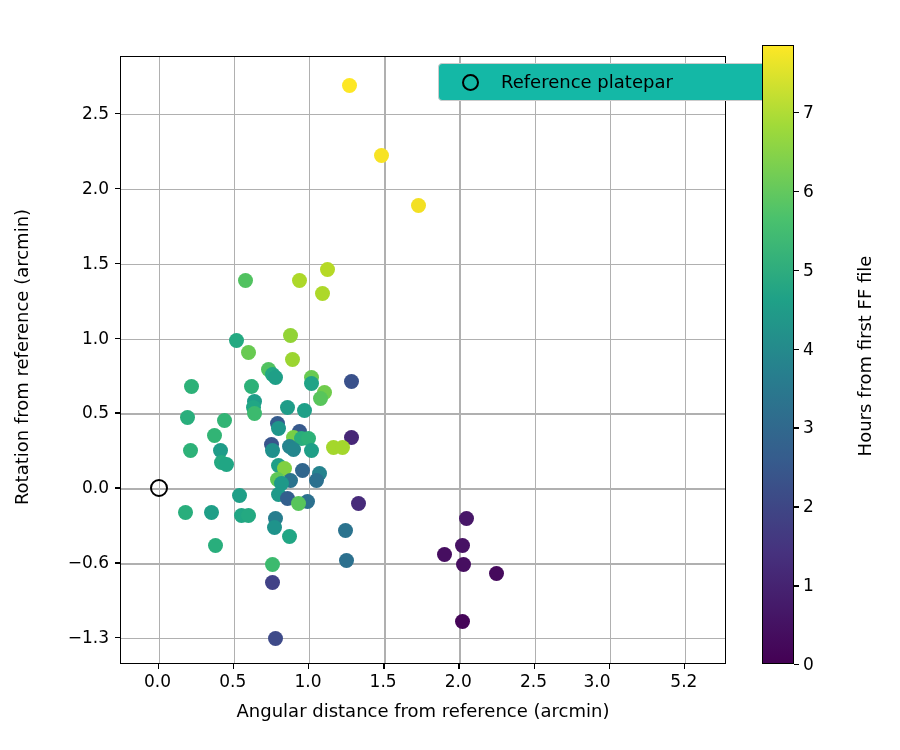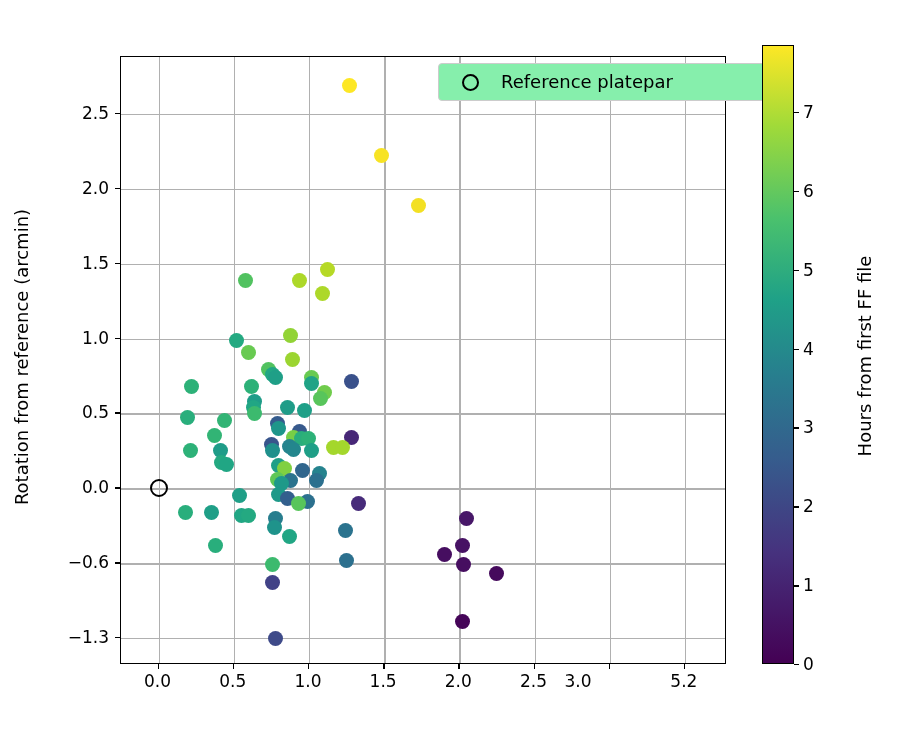--- a/index.html
+++ b/index.html
@@ -128,21 +128,21 @@
   }
   
   #legend {
     position: absolute;
     left: 438px;
     top: 63px;
     width: 336px;
     height: 38px;
     border: 1px solid #cccccc;
     border-radius: 4px;
-    background: #86efac;
+    background: #14b8a6;
     display: flex;
     align-items: center;
     box-sizing: border-box;
   }
   #legend-marker-cell {
     width: 62px;
     display: flex;
     align-items: center;
     justify-content: center;
   }
@@ -310,20 +310,21 @@
         <div class="pt" style="left: 151.876px; top: 525.635px; background: rgb(65, 66, 135);"></div>
         <div class="pt" style="left: 341.345px; top: 564.571px; background: rgb(69, 5, 88);"></div>
         <div class="pt" style="left: 154.883px; top: 581.044px; background: rgb(62, 74, 137);"></div>
       </div>
     <div id="ref-marker" style="left: 37.5931px; top: 431.291px;"></div>
   </div>
 
   <div id="xaxis"></div>
   <div id="yaxis"></div>
 
+  <div id="xlabel">Angular distance from reference (arcmin)</div>
   <div id="ylabel">Rotation from reference (arcmin)</div>
 
   <div id="legend">
     <div id="legend-marker-cell">
       <div id="legend-marker"></div>
     </div>
     <div id="legend-label">Reference platepar</div>
   </div>
 
   <div id="colorbar"></div>
@@ -336,21 +337,21 @@
     <div class="xticklabel" style="left: 232.779px;">0.5</div>
     <div class="xtick" style="left: 307.965px;"></div>
     <div class="xticklabel" style="left: 307.965px;">1.0</div>
     <div class="xtick" style="left: 383.151px;"></div>
     <div class="xticklabel" style="left: 383.151px;">1.5</div>
     <div class="xtick" style="left: 458.337px;"></div>
     <div class="xticklabel" style="left: 458.337px;">2.0</div>
     <div class="xtick" style="left: 533.524px;"></div>
     <div class="xticklabel" style="left: 533.524px;">2.5</div>
     <div class="xtick" style="left: 608.71px;"></div>
-    <div class="xticklabel" style="left: 578px;">3.0</div>
+    <div class="xticklabel" style="left: 597px;">3.0</div>
     <div class="xtick" style="left: 683.896px;"></div>
     <div class="xticklabel" style="left: 683.896px;">5.2</div>
     <div class="ytick" style="top: 637.044px;"></div>
     <div class="yticklabel" style="top: 637.044px;">−1.3</div>
     <div class="ytick" style="top: 562.167px;"></div>
     <div class="yticklabel" style="top: 562.167px;">−0.6</div>
     <div class="ytick" style="top: 487.291px;"></div>
     <div class="yticklabel" style="top: 487.291px;">0.0</div>
     <div class="ytick" style="top: 412.414px;"></div>
     <div class="yticklabel" style="top: 412.414px;">0.5</div>

